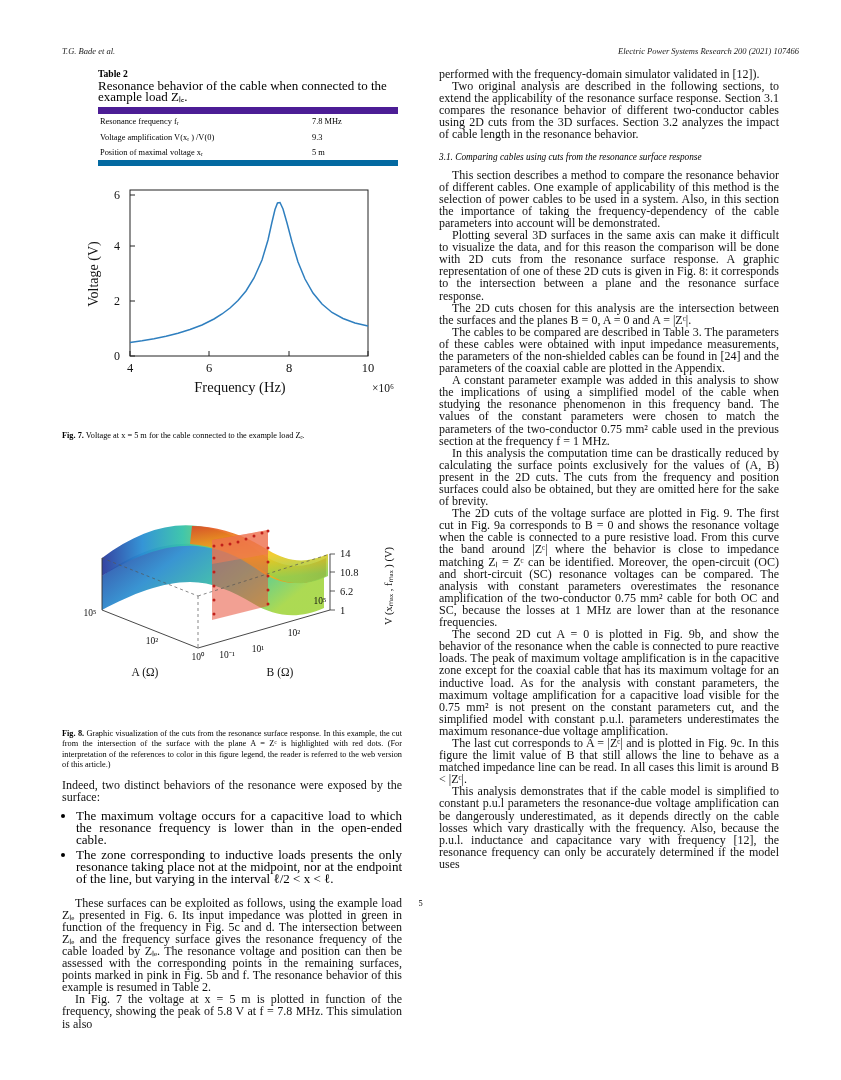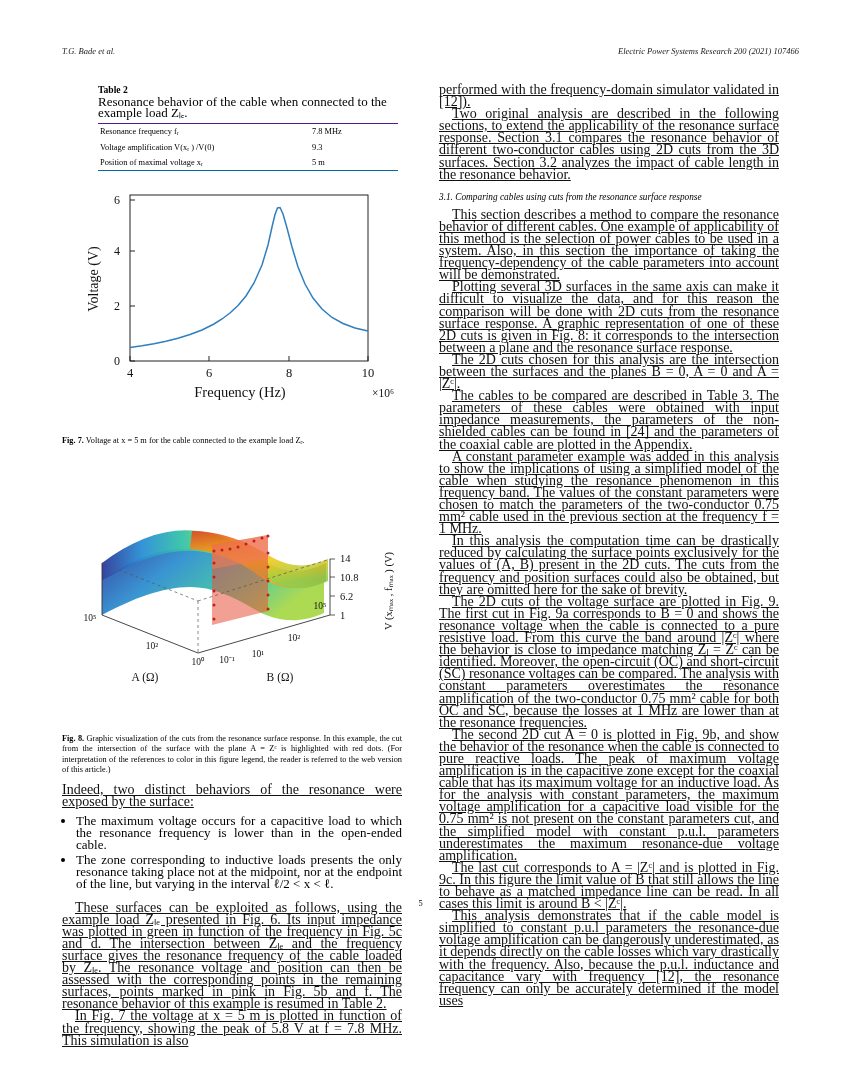--- a/index.html
+++ b/index.html
@@ -37,35 +37,34 @@
 
   .cols {
     position: absolute;
     top: 68px;
     left: 62px;
     width: 717px;
     height: 960px;
   }
   .col {
     position: absolute;
-    top: 16px;
+    top: 0;
     width: 340px;
   }
   .col.left { left: 0; }
   .col.right { left: 377px; }
 
   p.body {
-    font-size: 14px;
+    font-size: 12px;
     line-height: 12.1px;
     text-align: justify;
     margin: 0;
     text-indent: 13px;
     color: #111;
     hyphens: auto;
-    text-decoration: underline;
   }
   p.body.noindent { text-indent: 0; }
 
   
   .table-wrap {
     margin-left: 36px;
     width: 300px;
   }
   .tbl-label {
     font-size: 9.6px;
@@ -78,22 +77,22 @@
     margin-bottom: 5px;
   }
   table.t2 {
     border-collapse: collapse;
     width: 100%;
     font-size: 8.4px;
   }
   table.t2 td {
     padding: 3.2px 2px;
   }
-  table.t2 tr.top td { border-top: 1px solid #4c1d95; }
-  table.t2 tr.lastrow td { border-bottom: 1px solid #0369a1; }
+  table.t2 tr.top td { border-top: 7px solid #4c1d95; }
+  table.t2 tr.lastrow td { border-bottom: 6px solid #0369a1; }
   td.val { text-align: left; width: 84px; }
 
   
   .fig7 {
     margin-top: 16px;
     margin-left: 10px;
     width: 330px;
     height: 228px;
     position: relative;
   }

